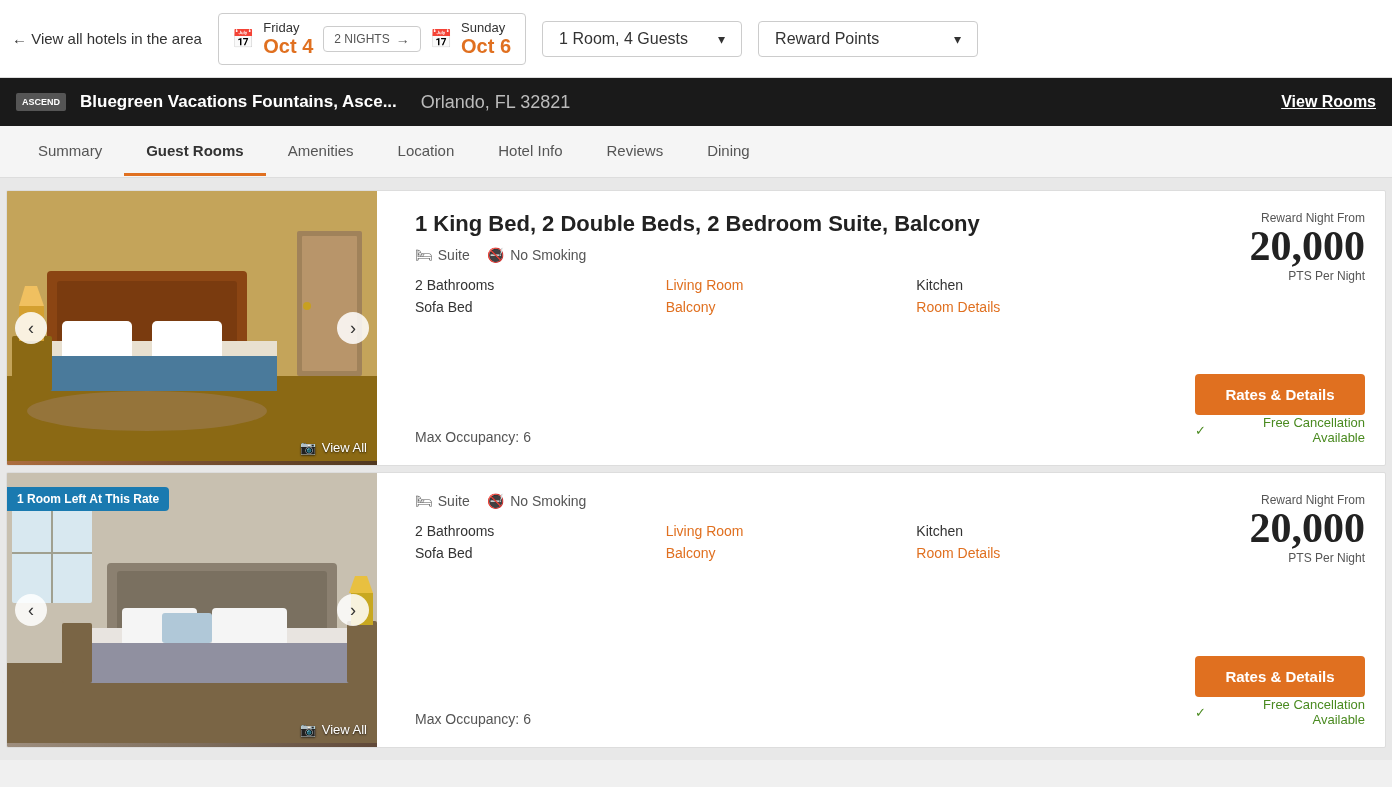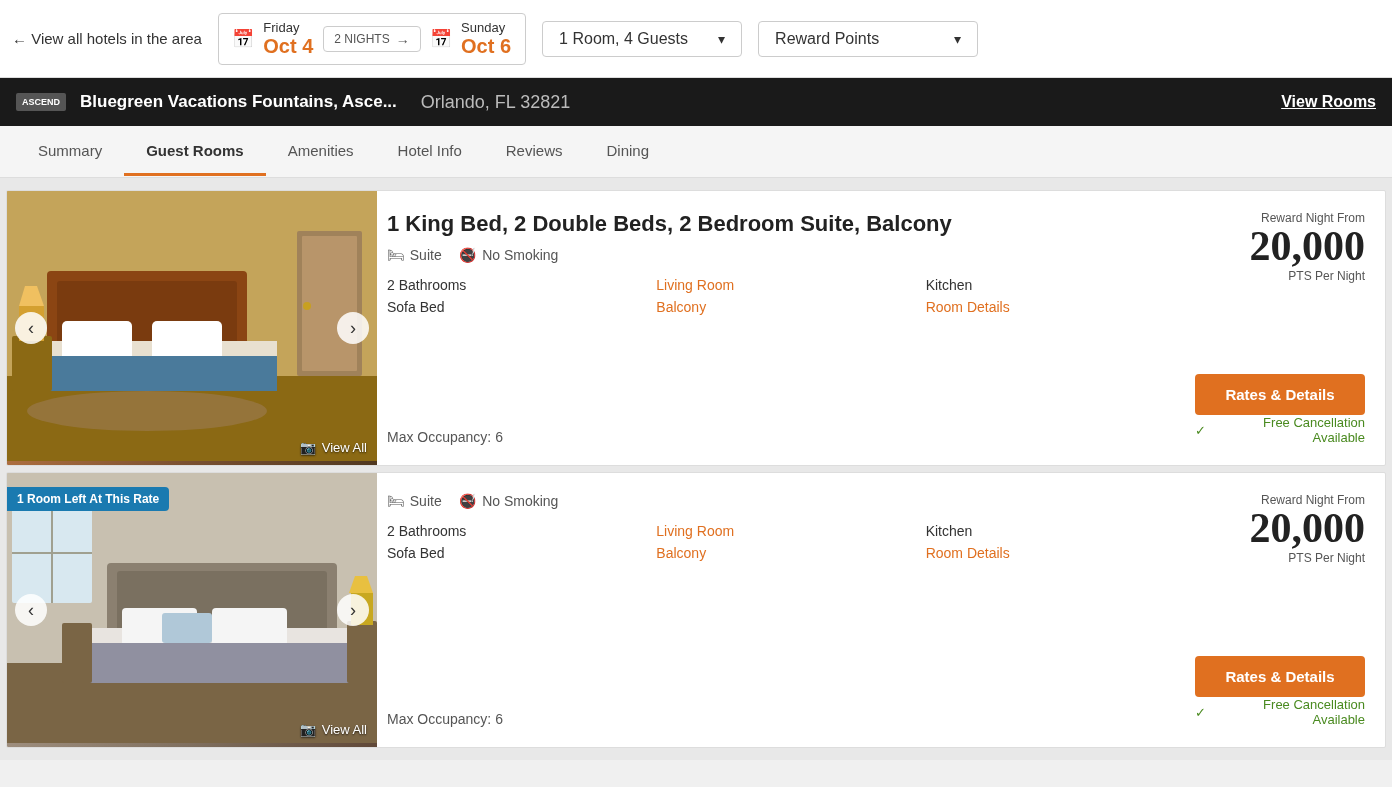--- a/index.html
+++ b/index.html
@@ -206,21 +206,21 @@
       left: 0;
       background: #1a7ab0;
       color: #fff;
       font-size: 12px;
       font-weight: bold;
       padding: 5px 10px;
       border-radius: 0 4px 4px 0;
     }
     .room-info {
       flex: 1;
-      padding: 20px 10px;
+      padding: 20px 38px;
       display: flex;
       flex-direction: column;
       justify-content: flex-start;
     }
     .room-title {
       font-size: 22px;
       font-weight: bold;
       color: #222;
       margin-bottom: 10px;
     }
@@ -352,20 +352,21 @@
   <div class="ascend-badge">ASCEND</div>
   <span class="hotel-name">Bluegreen Vacations Fountains, Asce...</span>
   <span class="hotel-location">Orlando, FL 32821</span>
   <span class="view-rooms-link">View Rooms</span>
 </div>
 
 <div class="tabs-bar">
   <div class="tab">Summary</div>
   <div class="tab active">Guest Rooms</div>
   <div class="tab">Amenities</div>
+  <div class="tab">Location</div>
   <div class="tab">Hotel Info</div>
   <div class="tab">Reviews</div>
   <div class="tab">Dining</div>
 </div>
 
 <div class="rooms-container">
 
   <div class="room-card">
     <div class="room-image-section">
       <div class="room-image-placeholder">

